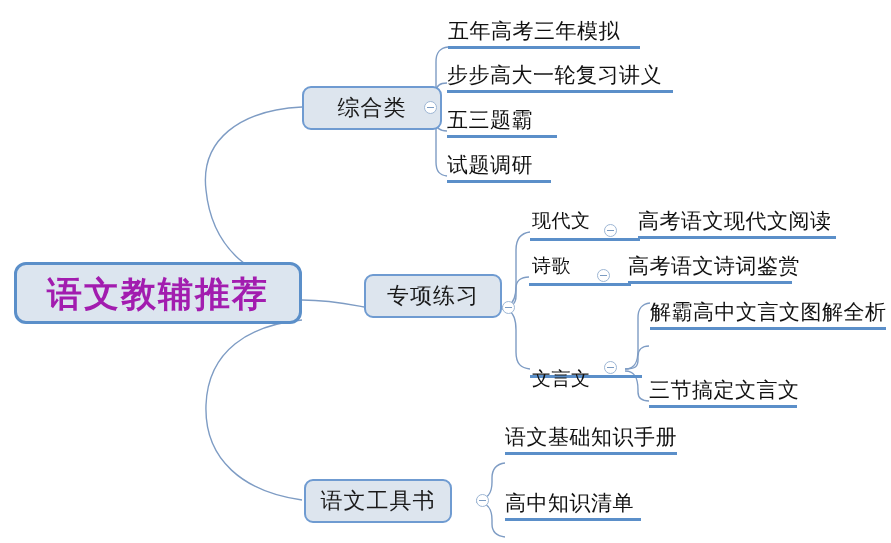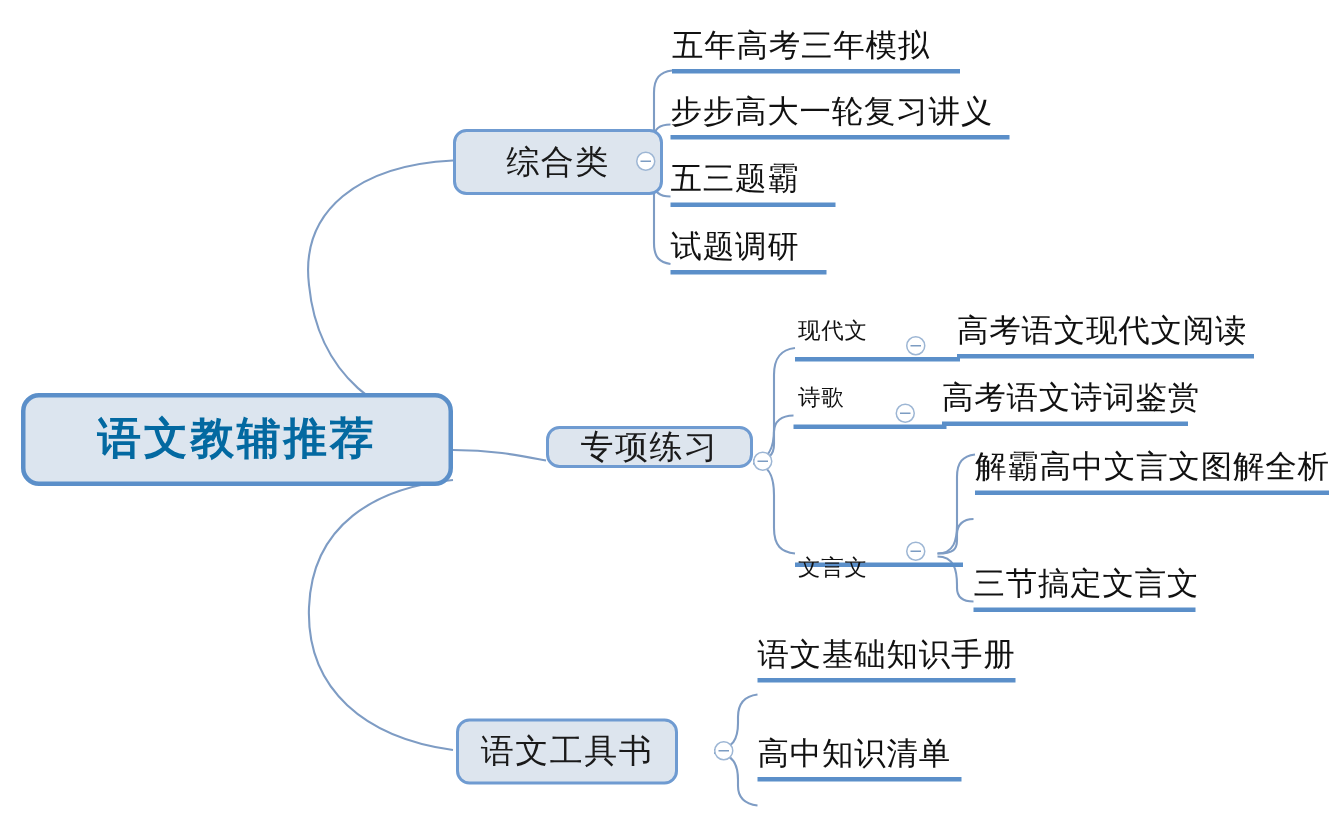--- a/index.html
+++ b/index.html
@@ -36,23 +36,23 @@
     box-sizing: border-box;
     background: #dce5ef;
     border: 3px solid #5b8fc9;
     border-radius: 12px;
     display: flex;
     align-items: center;
     justify-content: center;
     z-index: 4;
   }
   .root-label {
-    font-size: 29px;
+    font-size: 35px;
     font-weight: bold;
-    color: #0369a1;
+    color: #a21caf;
     letter-spacing: 2px;
     line-height: 1;
   }
 
   
   .branch-node {
     position: absolute;
     box-sizing: border-box;
     background: #dde5ee;
     border: 2px solid #6f9bd1;
@@ -85,21 +85,21 @@
   .rule {
     display: block;
     height: 3px;
     background: #5b8fc9;
     margin-top: 2px;
   }
 
   
   .sub-label {
     position: absolute;
-    font-size: 15px;
+    font-size: 19px;
     color: #111111;
     line-height: 26px;
     letter-spacing: 0.5px;
     white-space: nowrap;
     z-index: 3;
   }
 
   
   .toggle {
     position: absolute;
@@ -180,21 +180,21 @@
   </div>
   <div class="item" style="left:447px; top:107px;">
     <span class="item-text">五三题霸</span>
     <span class="rule" style="width:110px;"></span>
   </div>
   <div class="item" style="left:447px; top:152px;">
     <span class="item-text">试题调研</span>
     <span class="rule" style="width:104px;"></span>
   </div>
 
-  <div class="branch-node" style="left:364px; top:284px; width:138px; height:28px;text-align:center;">
+  <div class="branch-node" style="left:364px; top:274px; width:138px; height:44px;text-align:center;">
     <span class="branch-label">专项练习</span>
   </div>
   <div class="toggle" style="left:502px; top:301px;"></div>
 
   <span class="sub-label" style="left:532px; top:208px;">现代文</span>
   <div class="toggle" style="left:604px; top:224px;"></div>
   <div class="item" style="left:638px; top:208px;">
     <span class="item-text">高考语文现代文阅读</span>
     <span class="rule" style="width:198px;"></span>
   </div>

